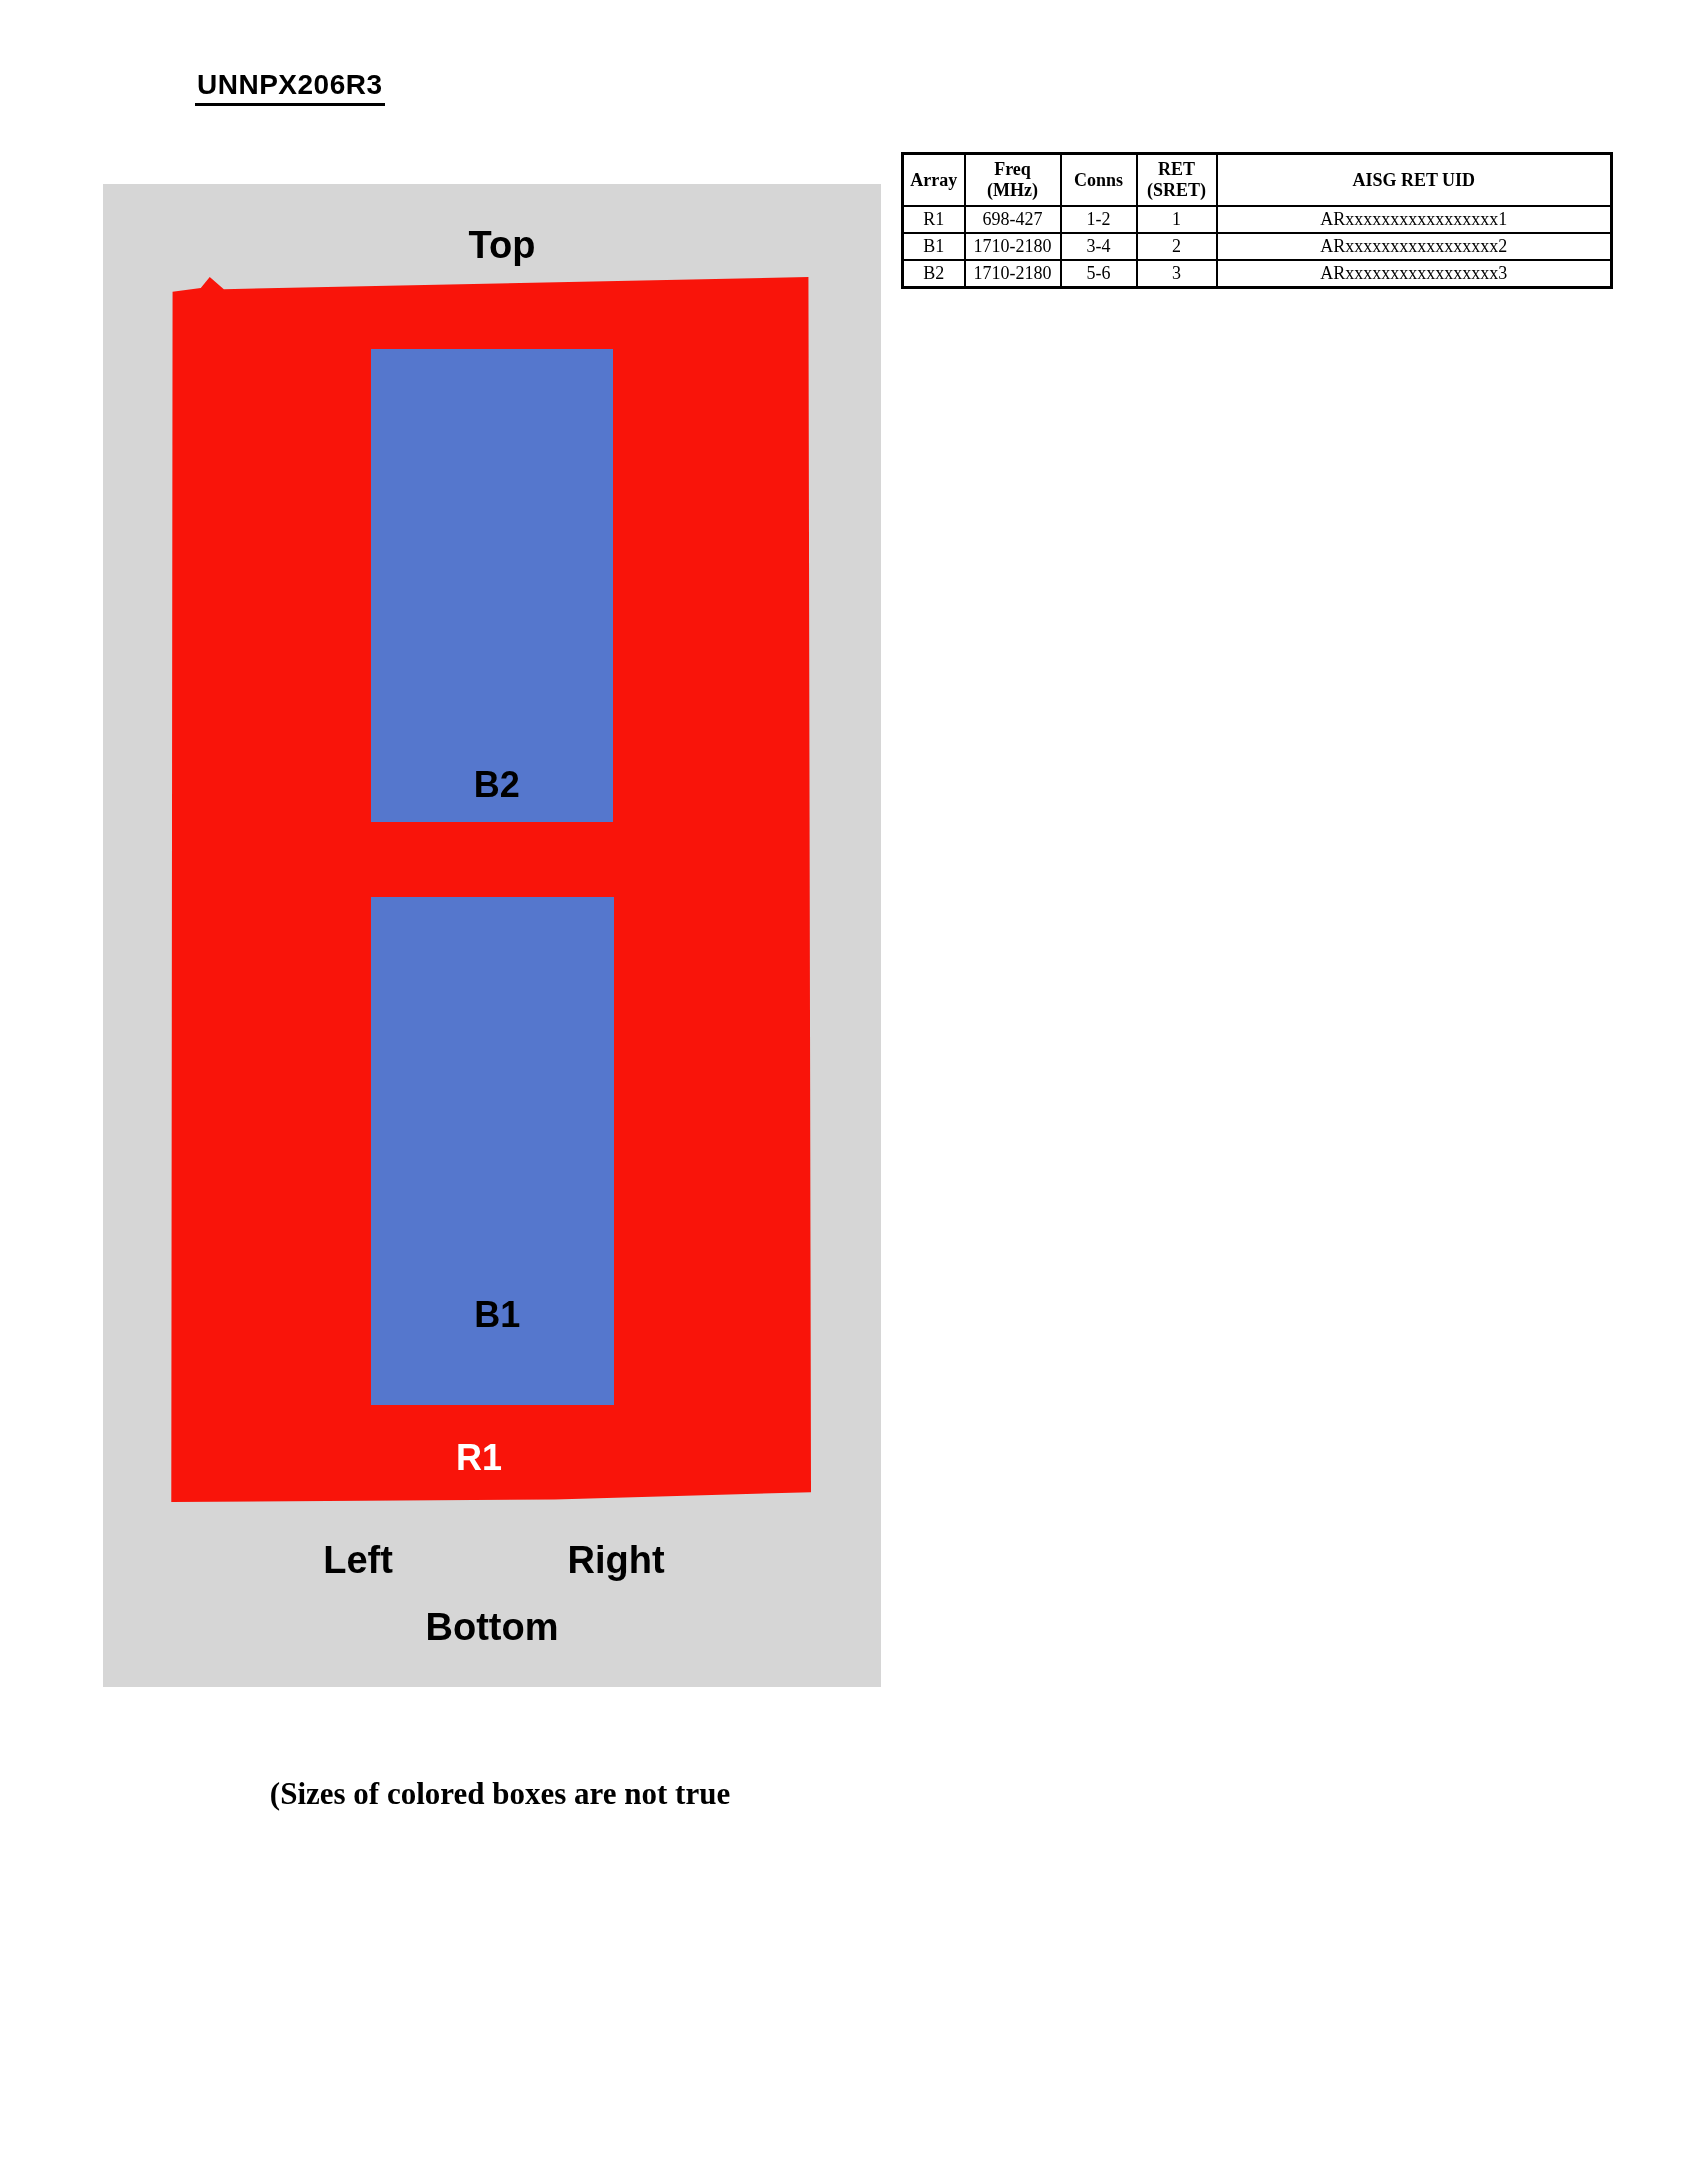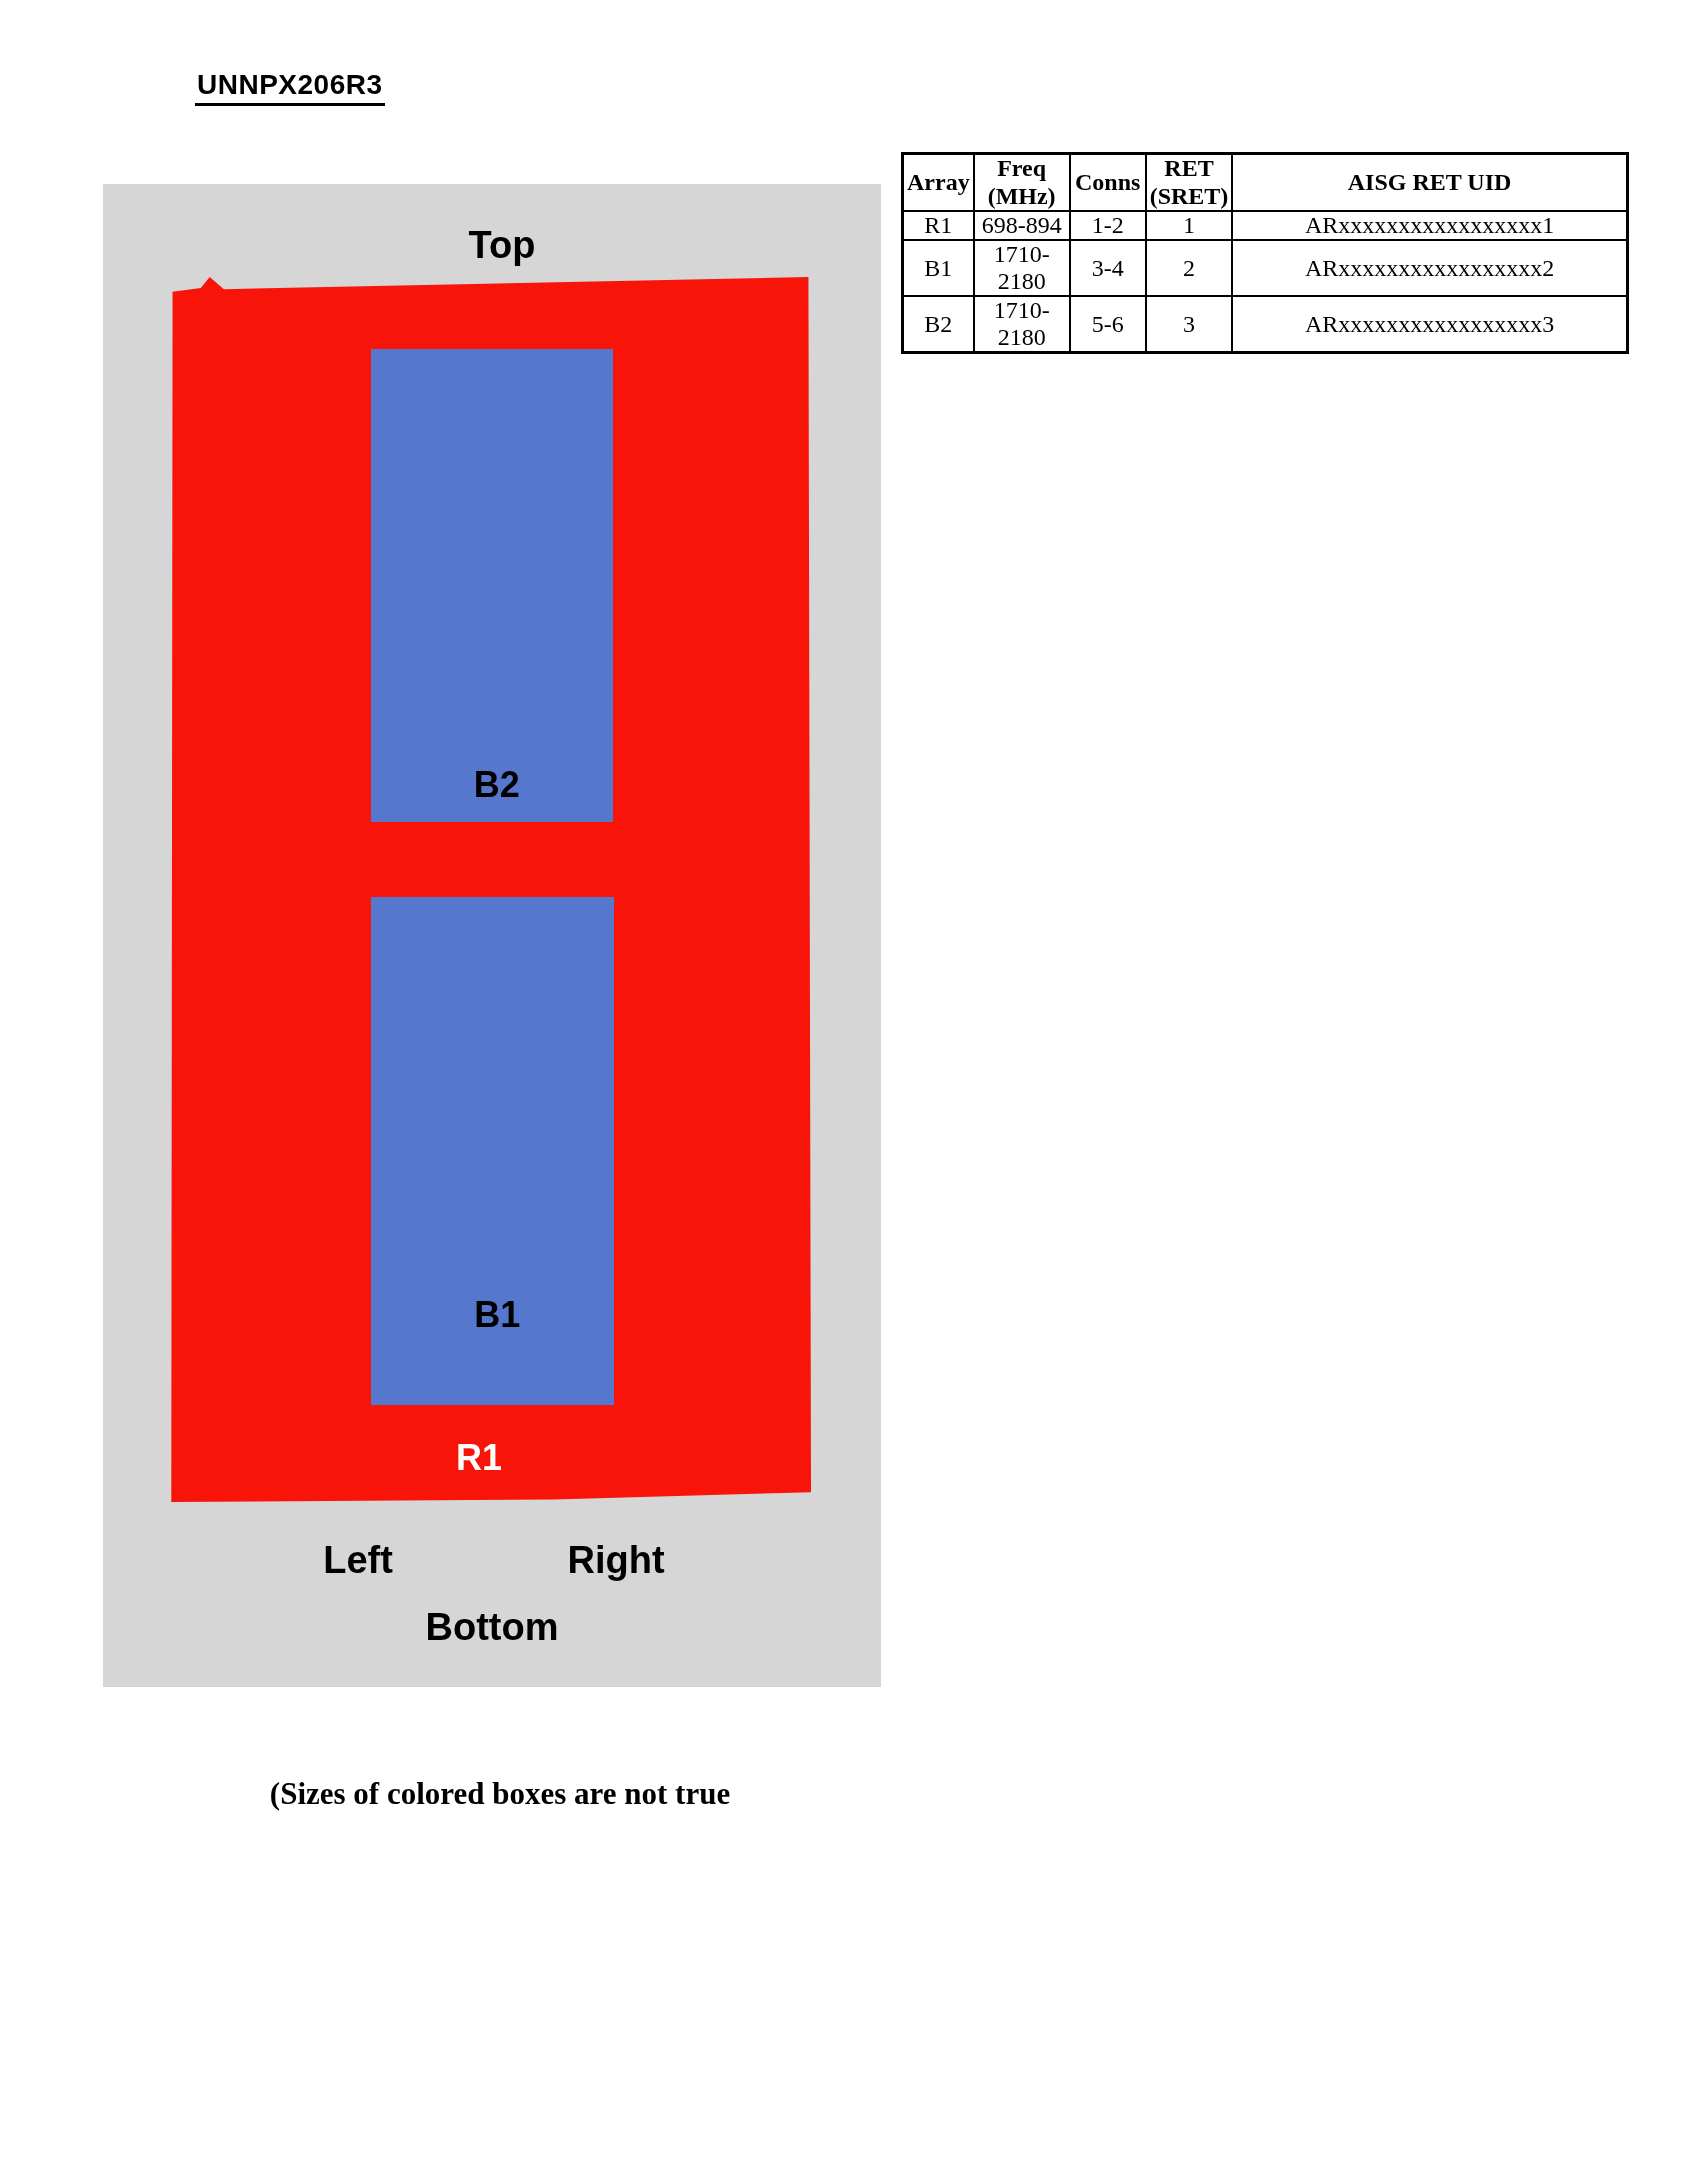--- a/index.html
+++ b/index.html
@@ -45,21 +45,21 @@
     font-weight:bold; font-size:36px; white-space:nowrap;
   }
   .pos-b2 { left:52%;  top:436px;  }
   .pos-b1 { left:52%;  top:418px;  }
   .pos-r1 { left:309px; top:1181px; color:#ffffff; }
 
   
   .spec-table {
     position:absolute; left:901px; top:152px;
     border-collapse:collapse; border:3px solid #000;
-    font-family:"Liberation Serif", serif; font-size:24px; table-layout:fixed;
+    font-family:"Liberation Serif", serif; font-size:18px; table-layout:fixed;
   }
   .spec-table th, .spec-table td {
     border:2px solid #000; text-align:center; vertical-align:middle;
     padding:0 3px; overflow:hidden;
   }
   .spec-table th {
     font-weight:bold; white-space:pre-line; line-height:1.15; height:50px;
   }
   .spec-table td { height:25px; }
 
@@ -115,21 +115,21 @@
 (MHz)</th>
         <th>Conns</th>
         <th>RET
 (SRET)</th>
         <th>AISG RET UID</th>
       </tr>
     </thead>
     <tbody>
       <tr>
         <td>R1</td>
-        <td>698-894</td>
+        <td>698-427</td>
         <td>1-2</td>
         <td>1</td>
         <td>ARxxxxxxxxxxxxxxxxx1</td>
       </tr>
       <tr>
         <td>B1</td>
         <td>1710-2180</td>
         <td>3-4</td>
         <td>2</td>
         <td>ARxxxxxxxxxxxxxxxxx2</td>

